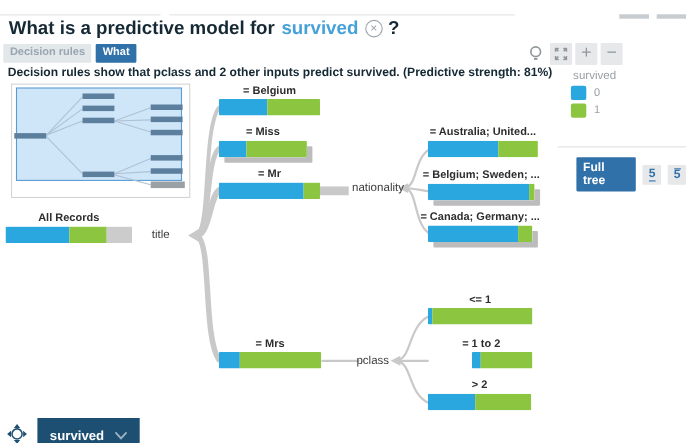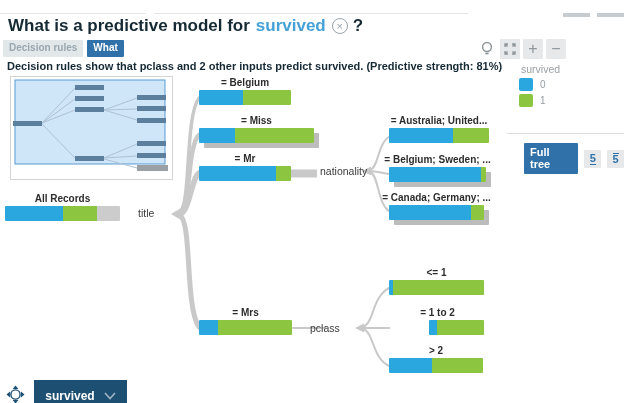--- a/index.html
+++ b/index.html
@@ -54,34 +54,34 @@
   .nlabel { position:absolute; left:50%; top:-13px; transform:translateX(-50%); width:150px; text-align:center; font-size:10px; font-weight:600; color:#2d2d2d; white-space:nowrap; }
   .bar { display:flex; height:15px; border-radius:1px; overflow:hidden; }
   .bar.stacked { box-shadow:5px 5px 0 0 #bcbcbc; }
   .seg { height:100%; }
   .sb { background:#2aa7df; }
   .sg { background:#8cc540; }
   .sx { background:#cccccc; }
 
   .n-all { left:5px; top:193px; width:115px; }
   .n-master { left:199px; top:77px; width:92px; }
-  .n-miss { left:199px; top:115px; width:115px; }
+  .n-miss { left:199px; top:115px; width:80px; }
   .n-mr { left:199px; top:153px; width:92px; }
   .n-mrs { left:199px; top:307px; width:93px; }
   .n-aus { left:389px; top:115px; width:100px; }
   .n-bel { left:389px; top:154px; width:97px; }
   .n-can { left:389px; top:192px; width:95px; }
   .n-le1 { left:389px; top:267px; width:95px; }
   .n-12 { left:391px; top:307px; width:93px;padding-left:38px; }
   .n-gt2 { left:389px; top:345px; width:94px; }
 
   .branch-label { position:absolute; z-index:2; font-size:10.5px; color:#3c3c3c; white-space:nowrap; }
   .bl-title { left:138px; top:194px; }
   .bl-nat { left:320px; top:152px; }
-  .bl-pclass { left:310px; top:309px; }
+  .bl-pclass { left:324px; top:309px; }
 
   
   .footer-target { position:absolute; left:34px; top:367px; width:93px; height:31px; background:#1d4f72; color:#fff; display:flex; align-items:center; justify-content:center; gap:9px; font-size:12px; font-weight:700; z-index:2; }
   .pan-icon { position:absolute; left:6px; top:372px; z-index:2; }
 </style>
 </head>
 <body>
 
 <div id="app">
 

